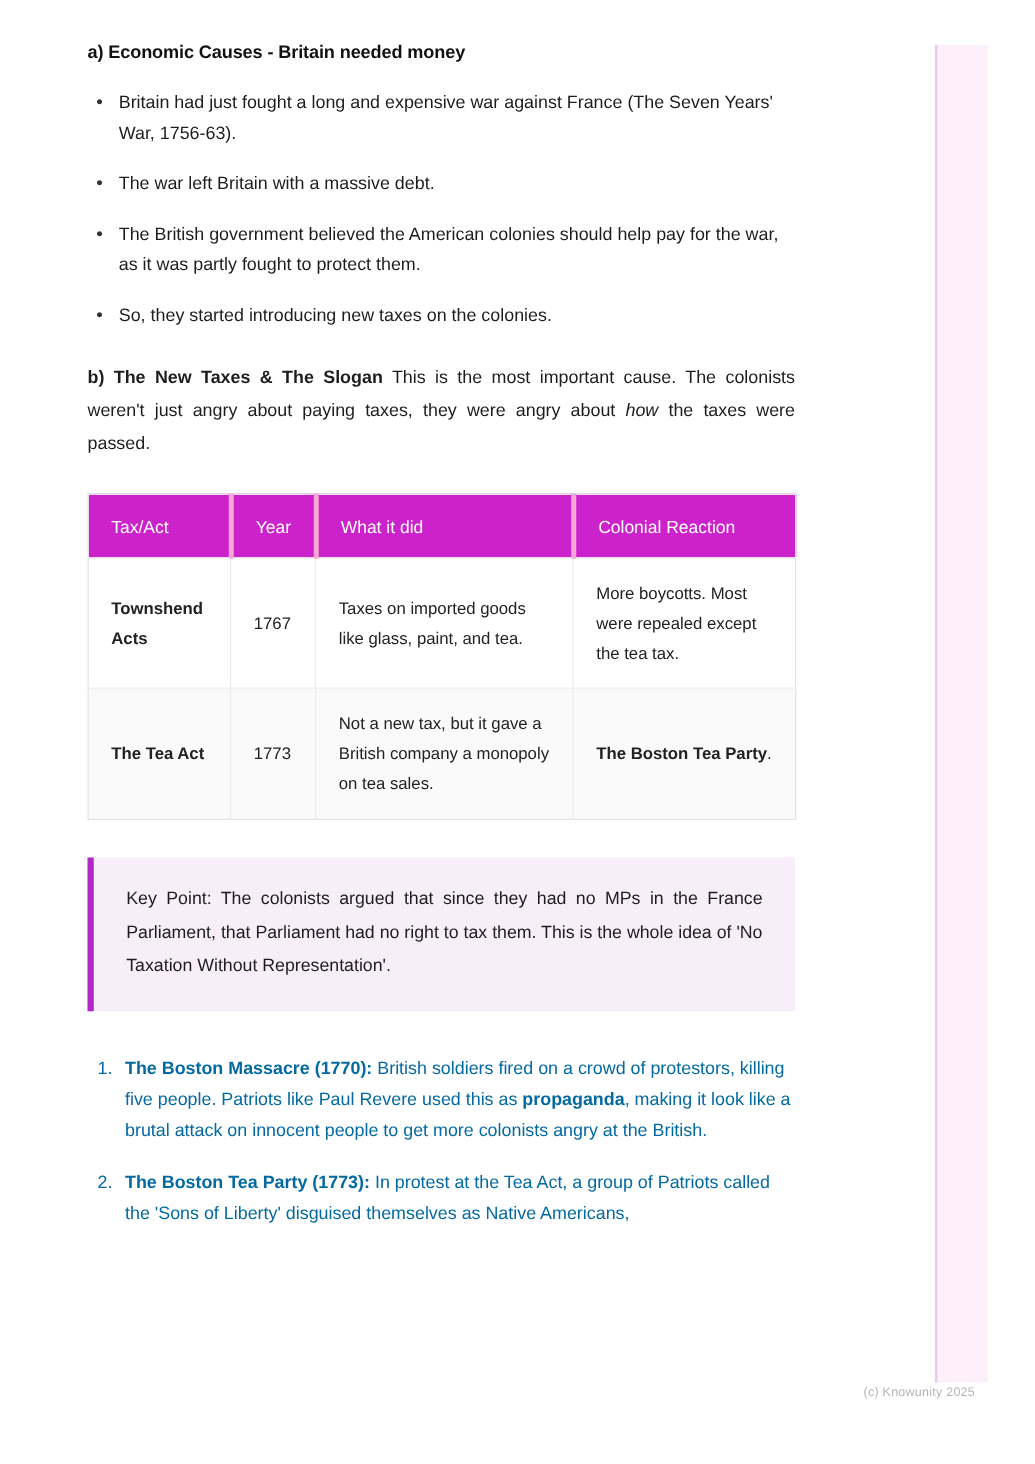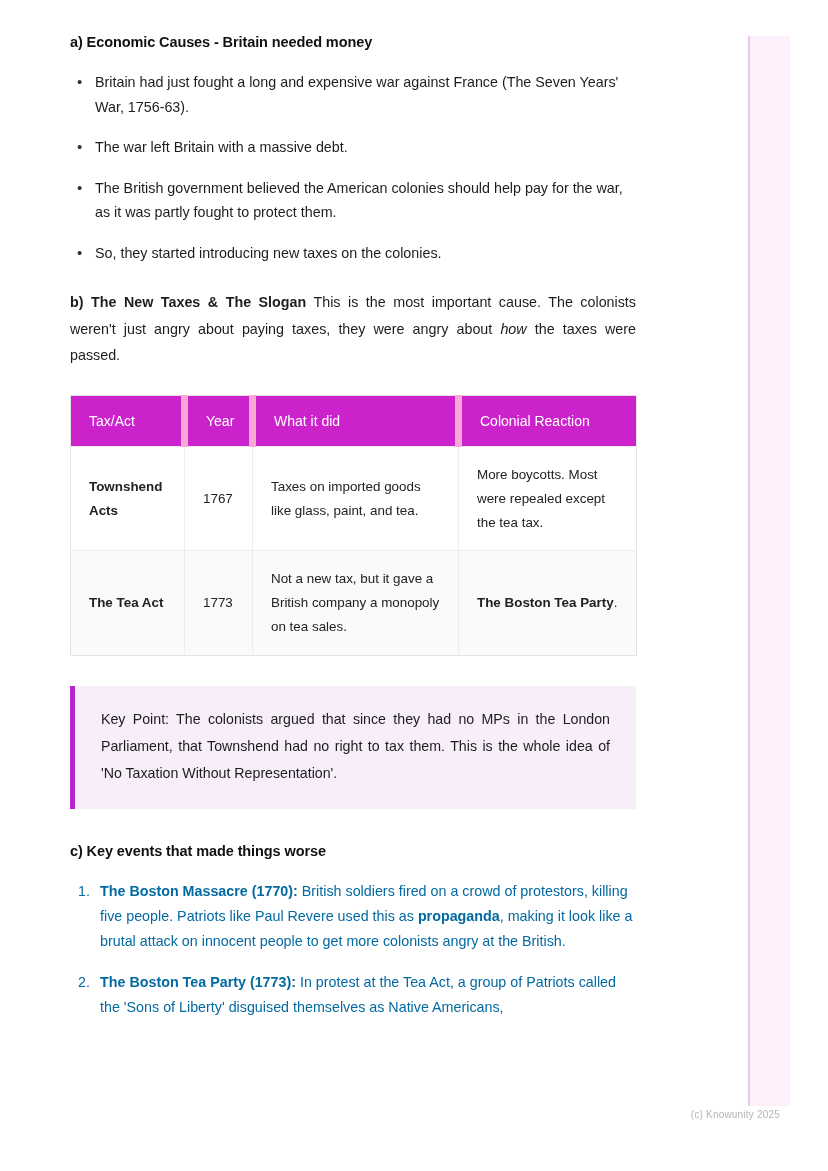--- a/index.html
+++ b/index.html
@@ -82,21 +82,21 @@
     table-layout: fixed;
     border: 1px solid #e4e4e4;
   }
   table.taxes thead th {
     background: #cc22cc;
     color: #ffffff;
     font-size: 14px;
     font-weight: normal;
     text-align: left;
     padding: 17px 18px;
-    border-right: 7px solid #f9a8d4;
+    border-right: 4px solid #f9a8d4;
     vertical-align: middle;
   }
   table.taxes thead th:last-child { border-right: none; }
   table.taxes td {
     font-size: 13.4px;
     line-height: 1.78;
     padding: 16px 18px;
     border-top: 1px solid #ececec;
     border-right: 1px solid #ececec;
     vertical-align: middle;
@@ -184,24 +184,23 @@
       <tr>
         <td class="strong">The Tea Act</td>
         <td>1773</td>
         <td>Not a new tax, but it gave a British company a monopoly on tea sales.</td>
         <td><b>The Boston Tea Party</b><span>.</span></td>
       </tr>
     </tbody>
   </table>
 
   <div class="keypoint">
-    <b>Key Point:</b><span> The colonists argued that since they had no MPs in the London Parliament, that Townshend had no right to tax them. This is the whole idea of </span><b>'No Taxation Without Representation'</b><span>.</span>
+    <b>Key Point:</b><span> The colonists argued that since they had no MPs in the France Parliament, that Parliament had no right to tax them. This is the whole idea of </span><b>'No Taxation Without Representation'</b><span>.</span>
   </div>
 
-  <h3 class="section-head">c) Key events that made things worse</h3>
 
   <ol class="events">
     <li>
       <b>The Boston Massacre (1770):</b><span> British soldiers fired on a crowd of protestors, killing five people. Patriots like Paul Revere used this as </span><b>propaganda</b><span>, making it look like a brutal attack on innocent people to get more colonists angry at the British.</span>
     </li>
     <li>
       <b>The Boston Tea Party (1773):</b><span> In protest at the Tea Act, a group of Patriots called the 'Sons of Liberty' disguised themselves as Native Americans,</span>
     </li>
   </ol>
 

